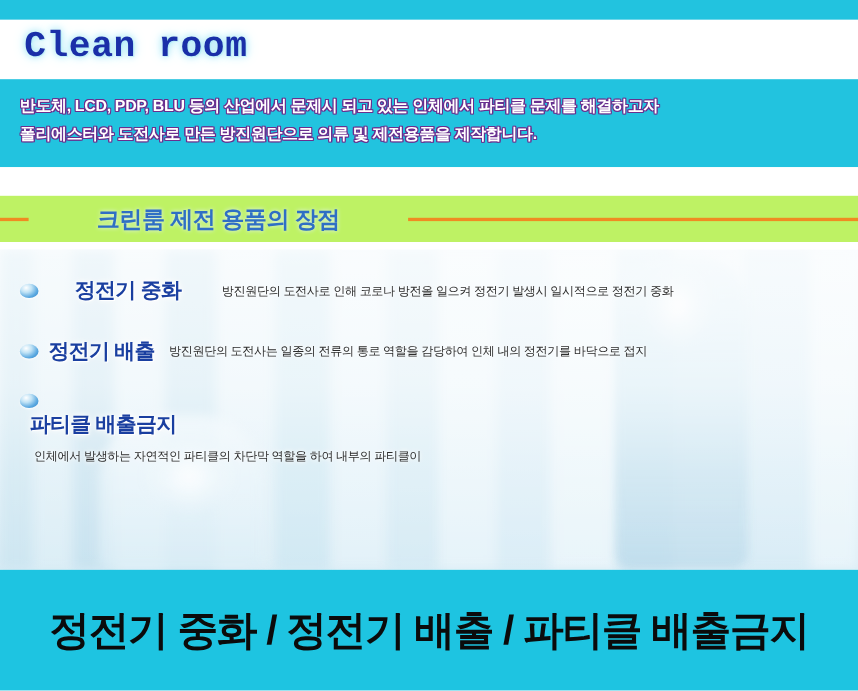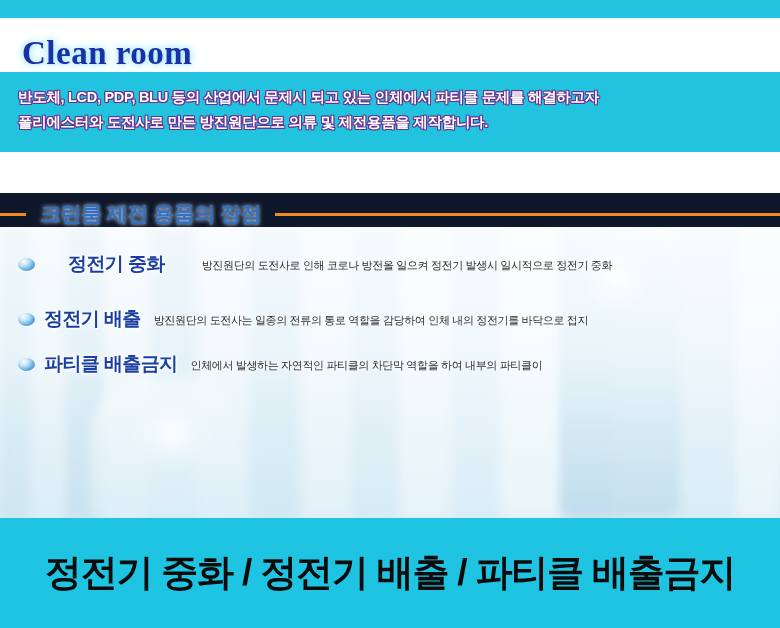--- a/index.html
+++ b/index.html
@@ -17,25 +17,24 @@
     background:#22c3df;
   }
 
   
   .title-zone {
     position:absolute; left:0; top:18px; width:780px; height:54px;
     background:#ffffff;
   }
   .title-text {
     position:absolute; left:22px; top:6px;
-    font-family:Liberation Serif, serif;
+    font-family:Liberation Mono, monospace;
     font-size:33px; font-weight:700; color:#1a2fa8;
     letter-spacing:0.5px;
     text-shadow:0 0 7px #9fe7f4, 0 0 12px #bfeffa, 1px 1px 0 #d6f4fb;
-    margin-top:11px;
   }
 
   
   .cyan-banner {
     position:absolute; left:0; top:72px; width:780px; height:80px;
     background:#22c3df;
     padding:13px 18px 0 18px;
   }
   .cyan-banner p {
     font-size:14.5px; font-weight:700; color:#ffffff;
@@ -48,23 +47,23 @@
   }
 
   
   .white-gap {
     position:absolute; left:0; top:152px; width:780px; height:33px;
     background:#ffffff;
   }
 
   
   .section-head {
-    position:absolute; left:0; top:193px; width:780px; height:42px;
-    background:#0f172a;
-    display:flex; align-items:center;
+    position:absolute; left:0; top:178px; width:780px; height:42px;
+    background:#bef264;
+    display:flex; align-items:center;gap:48px;
   }
   .rule-left {
     width:26px; height:3px; background:#ef8b22; margin-left:0px; flex:none;
   }
   .section-title {
     font-size:21px; font-weight:700; color:#2f6fc4;
     letter-spacing:-0.5px; padding:0 14px 0 14px; white-space:nowrap;
     text-shadow:0 0 4px #e6f2fb;
   }
   .rule-right {
@@ -128,21 +127,21 @@
     background:linear-gradient(180deg, rgba(255,255,255,.72) 0%, rgba(255,255,255,.58) 42%, rgba(255,255,255,.30) 70%, rgba(255,255,255,.12) 100%);
   }
 
   
   .bullets { position:absolute; left:0; top:0; width:780px; }
   .bullet-row {
     position:absolute; left:18px; display:flex; align-items:flex-start;
   }
   .row1 { top:22px;gap:24px; }
   .row2 { top:77px; }
-  .row3 { top:122px; }
+  .row3 { top:122px;flex-direction:column; }
 
   .dot {
     width:17px; height:13px; flex:none; margin-top:9px;
     border-radius:50%;
     background:radial-gradient(ellipse at 34% 28%, #ffffff 0%, #bfe2f5 32%, #5aa8e0 66%, #2f7fc4 100%);
     box-shadow:0 1px 2px rgba(255,255,255,.9);
   }
   .blabel {
     font-size:19px; font-weight:700; color:#1a3fa0;
     letter-spacing:-0.6px; white-space:nowrap;

